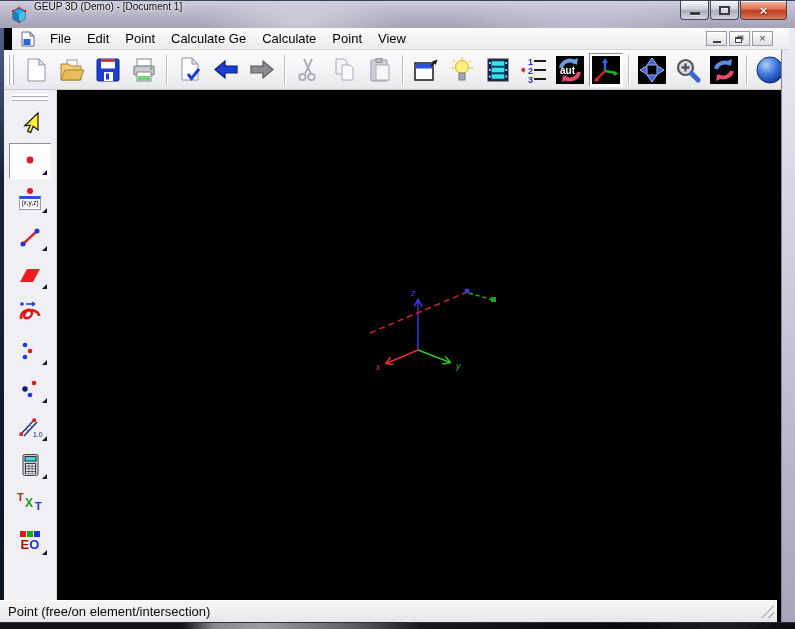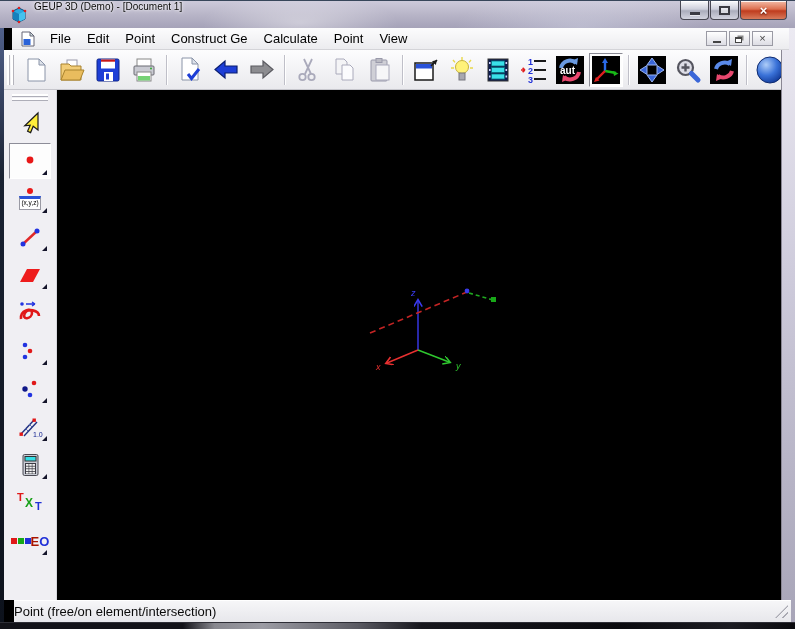--- a/index.html
+++ b/index.html
@@ -81,33 +81,33 @@
   .dd { position:absolute; right:3px; bottom:3px; width:0; height:0;
     border-left:5px solid transparent; border-bottom:5px solid #14142a; }
   .xyz-wrap { display:flex; flex-direction:column; align-items:center; }
   .xyz-dot { width:6px; height:6px; border-radius:50%; background:#e81818; margin-bottom:2px; }
   .xyz-box { font-size:6.5px; color:#000; background:#fff; border:1px solid #9a9aa4;
     border-top:3px solid #2a52d8; padding:0 1px 1px 1px; line-height:1.3; }
   .txt-wrap { position:relative; width:26px; height:24px; font-weight:bold; }
   .txt-t1 { position:absolute; left:0; top:0; color:#e01818; font-size:11px; }
   .txt-x  { position:absolute; left:8px; top:5px; color:#18a018; font-size:12px; }
   .txt-t2 { position:absolute; left:18px; top:9px; color:#2030d8; font-size:11px; }
-  .eo-wrap { display:flex; flex-direction:row; align-items:center; }
+  .eo-wrap { display:flex; flex-direction:column; align-items:center; }
   .eo-squares { display:flex; gap:1px; margin-bottom:1px; }
   .eo-squares span { width:6px; height:6px; display:block; }
   .eo-r { background:#e01818; } .eo-g { background:#18a818; } .eo-b { background:#2030d8; }
   .eo-text { font-size:13px; font-weight:bold; line-height:1; }
   .eo-e { color:#a81400; } .eo-o { color:#2030d8; }
   .canvas { width:724px; height:510px; background:#000; position:relative; flex:none; }
   .scene { position:absolute; left:0; top:0; }
   
   .statusbar {
-    position:absolute; left:14px; top:572px; width:777px; height:22px;
+    position:absolute; left:0; top:572px; width:777px; height:22px;
     background:linear-gradient(#f6f6f8,#e7e7eb); border-top:1px solid #ffffff;
-    display:flex; align-items:center; font-size:13px; color:#0a0a0a;
+    display:flex; align-items:center; padding-left:8px; font-size:13px; color:#0a0a0a;
   }
   .resize-grip { margin-left:auto; margin-right:3px; width:13px; height:13px;
     background:repeating-linear-gradient(135deg,#a9a9b2 0 1.5px,transparent 1.5px 4.5px);
     clip-path:polygon(100% 0,100% 100%,0 100%); }
   .bottom-strip { position:absolute; top:622px; left:0; width:795px; height:7px;
     border-top:1px solid #2e2e36;
     background:linear-gradient(90deg,#121218 0%,#121218 23%,#88888f 27%,#9c9ca4 33%,#5a5a62 45%,#17171d 53%,#0a0a0e 78%,#1c1c22 92%,#0a0a0e 100%); }
   svg { display:block; }
 </style>
 </head>
@@ -143,21 +143,21 @@
 
   <div class="menubar">
     <svg class="mdi-doc" viewBox="0 0 15 16">
       <path d="M2 1h8l4 4v10H2z" fill="#fff" stroke="#667"></path>
       <path d="M10 1l4 4h-4z" fill="#cdd" stroke="#667"></path>
       <rect x="3.5" y="8" width="7" height="6" fill="#2a62d8"></rect>
     </svg>
     <span class="menu-item">File</span>
     <span class="menu-item">Edit</span>
     <span class="menu-item">Point</span>
-    <span class="menu-item">Construct Ge</span>
+    <span class="menu-item">Calculate Ge</span>
     <span class="menu-item">Calculate</span>
     <span class="menu-item">Point</span>
     <span class="menu-item">View</span>
     <div class="mdi-buttons">
       <div class="mdibtn">
         <span class="g-mdimin"></span>
       </div>
       <div class="mdibtn">
         <span class="g-mdirest"></span>
       </div>

